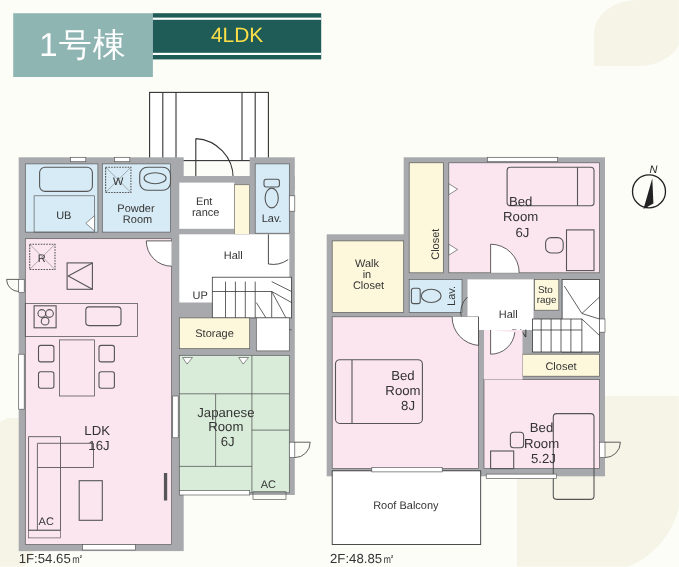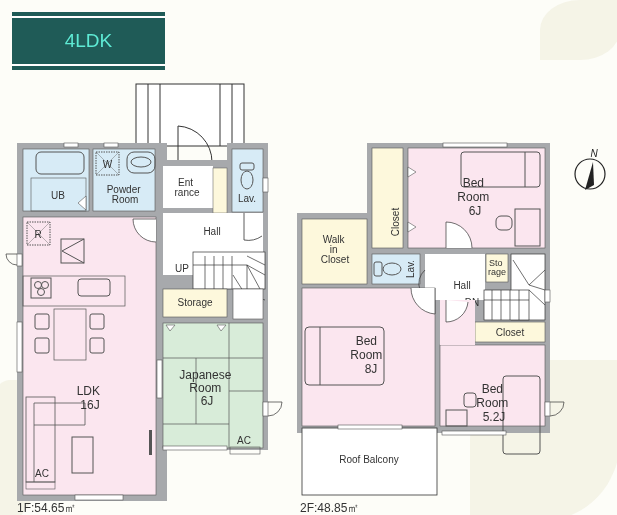--- a/index.html
+++ b/index.html
@@ -1,35 +1,36 @@
 <!DOCTYPE html>
 <html><head>
 <meta charset="utf-8">
 <style>
   html,body{margin:0;padding:0;}
   body{width:617px;height:515px;position:relative;overflow:hidden;background:#fdfdf8;font-family:"Liberation Sans",sans-serif;}
   .bg-leaf{position:absolute;border-radius:50% 0 50% 0;background:#f1f0e0;opacity:.7;}
   .hdr{position:absolute;top:12px;left:12px;height:58px;display:flex;}
   .hdr-left{width:127px;height:58px;background:#8fb5b3;color:#fff;font-size:30px;display:flex;align-items:center;justify-content:center;letter-spacing:1px;}
-  .hdr-right{width:153px;height:58px;background:#1f5b57;position:relative;color:#5eead4;font-size:19px;display:flex;align-items:center;justify-content:center;}
+  .hdr-right{width:153px;height:42px;background:#1f5b57;position:relative;color:#fde047;font-size:19px;display:flex;align-items:center;justify-content:center;}
   .hdr-right:before,.hdr-right:after{content:"";position:absolute;left:0;right:0;height:2px;background:#fff;}
   .hdr-right:before{top:4px;}
   .hdr-right:after{bottom:4px;}
   svg{position:absolute;left:0;top:0;}
   .lbl{font-family:"Liberation Sans",sans-serif;fill:#333;}
   .area{position:absolute;font-size:12px;color:#333;}
 </style>
 </head>
 <body>
 
 <div class="bg-leaf" style="left:470px;top:360px;width:150px;height:160px;"></div>
 <div class="bg-leaf" style="left:-20px;top:380px;width:60px;height:140px;"></div>
 <div class="bg-leaf" style="left:540px;top:0px;width:80px;height:60px;"></div>
 
 <div class="hdr">
+  <div class="hdr-left">1号棟</div>
   <div class="hdr-right">4LDK</div>
 </div>
 
 <svg width="617" height="515" viewBox="0 0 617 515">
 
   <g>
 
     <g stroke="#333" stroke-width="1" fill="none">
       <rect x="136" y="84" width="108" height="62" fill="#fff"></rect>
       <line x1="148" y1="84" x2="148" y2="146"></line>

